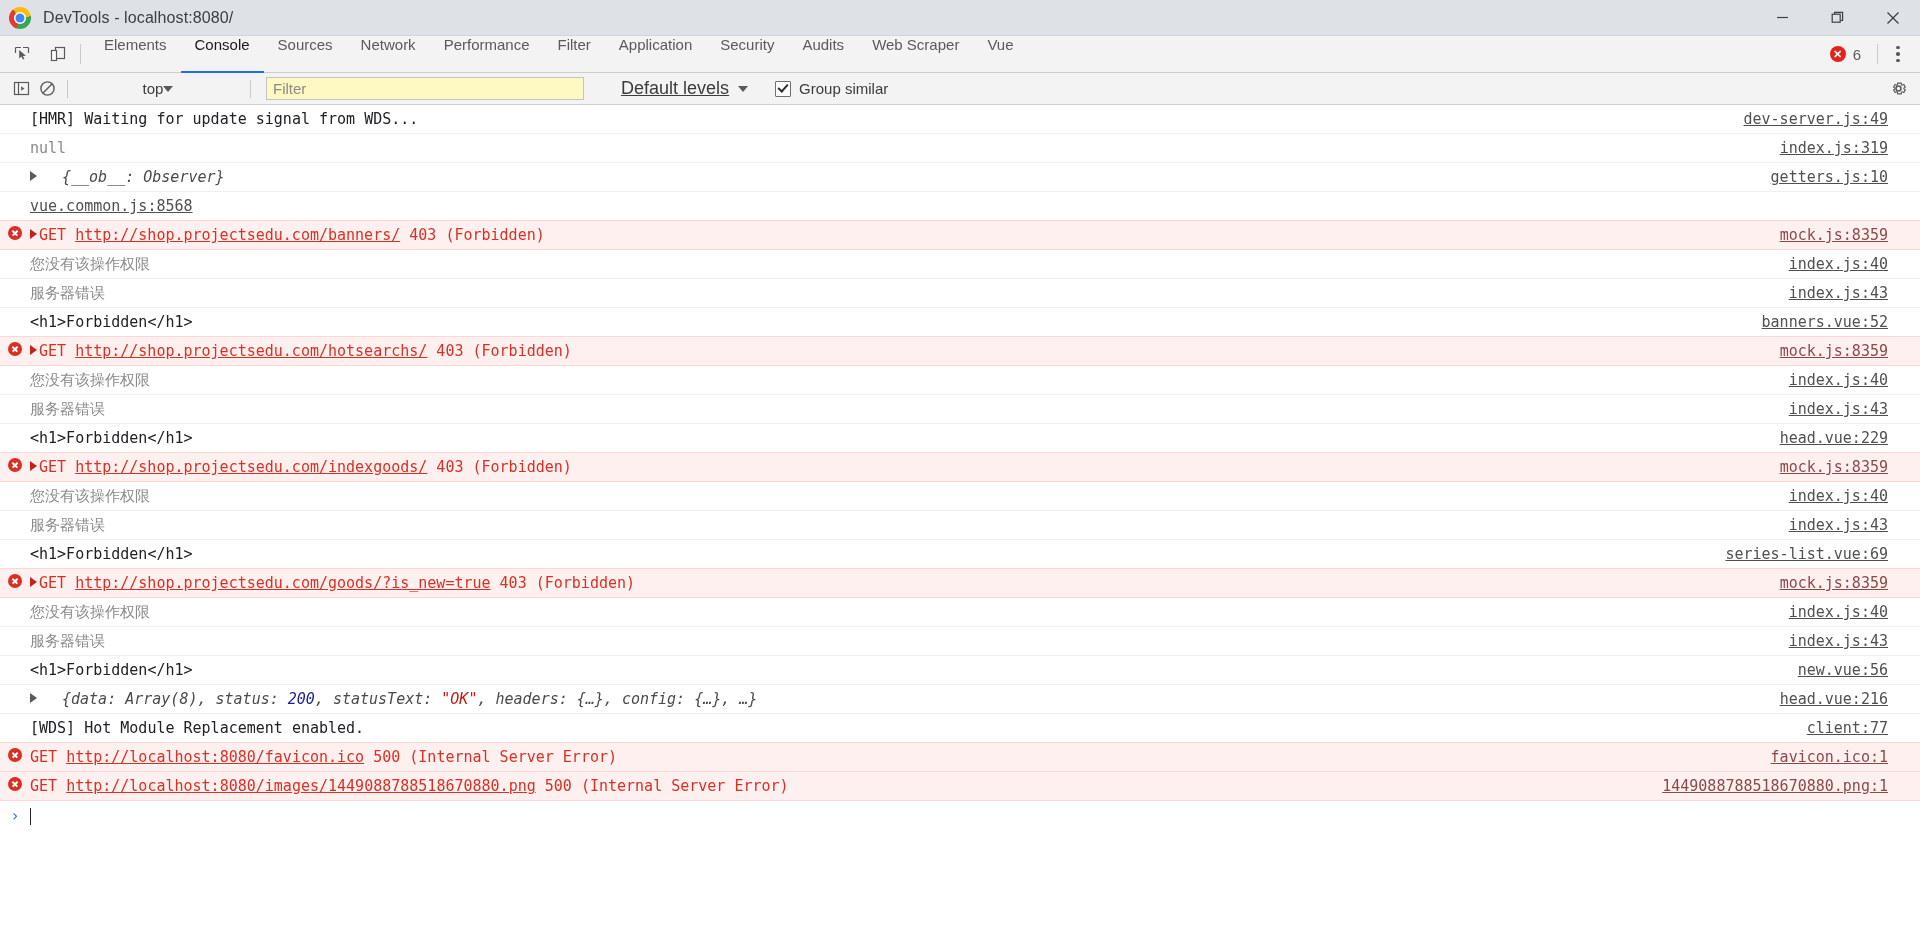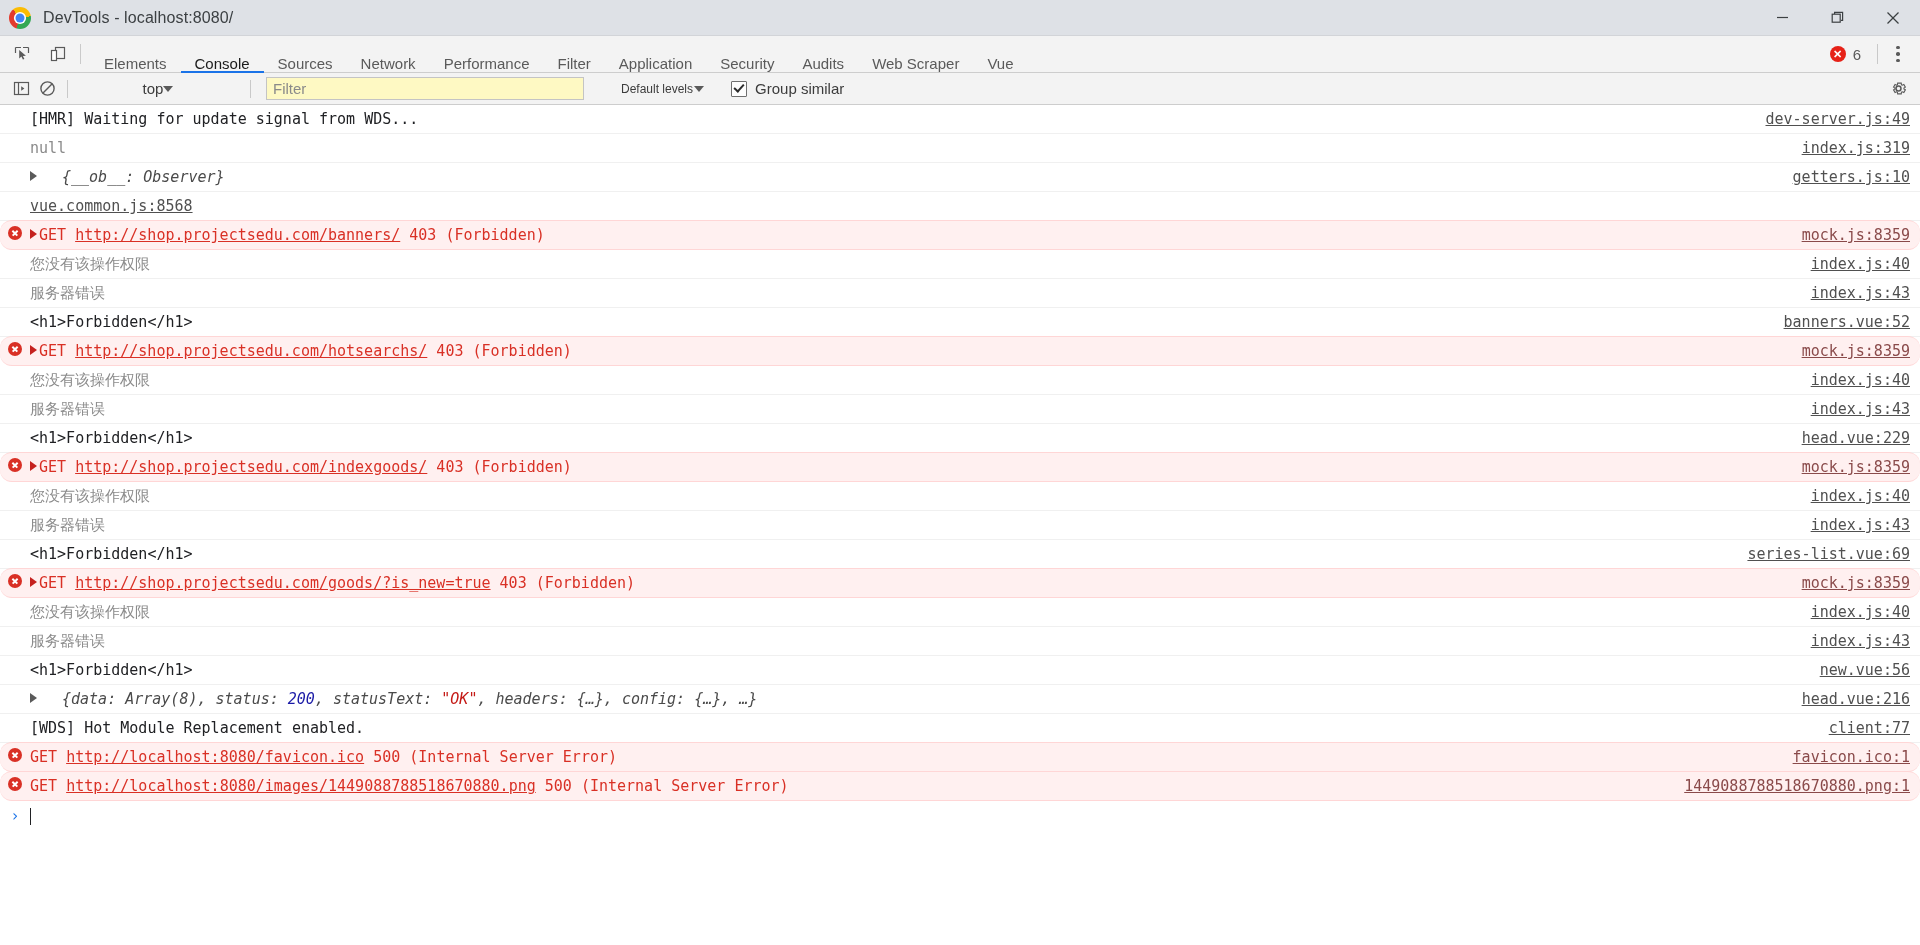--- a/index.html
+++ b/index.html
@@ -92,21 +92,21 @@
     background: #cacaca;
     margin: 8px 9px 8px 9px;
     flex: none;
   }
   .tabs {
     display: flex;
     align-items: stretch;
   }
   .tab {
     display: flex;
-    align-items: flex-end;
+    align-items: flex-start;
     padding: 0 14px;
     font-size: 15px;
     color: #5a5a5a;
     cursor: default;
     position: relative;
     white-space: nowrap;
   }
   .tab.active { color: #1a1a1a; }
   .tab.active::after {
     content: "";
@@ -218,26 +218,27 @@
     color: #333;
     padding: 0 6px;
     font-family: "Liberation Sans", sans-serif;
     outline: none;
     box-sizing: border-box;
   }
   .filter-input::placeholder { color: #8a8a8a; }
   .levels-select {
     display: flex;
     align-items: center;
-    gap: 1px;
+    gap: 9px;
     margin-left: 32px;
-    font-size: 12px;
+    font-size: 18px;
     color: #3c3c3c;
     padding: 2px 5px;
     cursor: default;
+    text-decoration: underline;
   }
   .group-similar {
     display: flex;
     align-items: center;
     gap: 8px;
     margin-left: 22px;
     font-size: 15px;
     color: #3c3c3c;
     cursor: default;
   }
@@ -286,21 +287,20 @@
     border-bottom: 1px solid #f0f0f0;
     padding: 2px 0 2px 0;
     box-sizing: border-box;
     position: relative;
   }
   .row.error {
     background: #fff0f0;
     border-bottom: 1px solid #ffd6d6;
     border-top: 1px solid #ffd6d6;
     margin-top: -1px;
-    border-radius: 12px;
   }
   .gutter {
     width: 30px;
     flex: none;
     display: flex;
     align-items: flex-start;
     justify-content: center;
     padding-top: 3px;
   }
   .err-icon {
@@ -356,21 +356,21 @@
   .msg.errtext .link { color: #d93025; }
 
   .src {
     flex: none;
     font-family: "DejaVu Sans Mono", "Liberation Mono", monospace;
     font-size: 15px;
     line-height: 24px;
     color: #505050;
     text-decoration: underline;
     text-align: right;
-    padding-right: 10px;
+    padding-right: 32px;
     white-space: nowrap;
     cursor: default;
   }
   .row.error .src { color: #8a4a4a; }
 
   .tok-num { color: #1a1aa6; }
   .tok-str { color: #c41a16; }
 
   
   .prompt-row {

